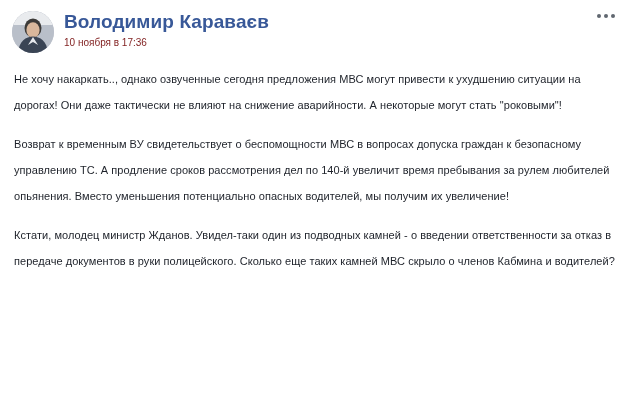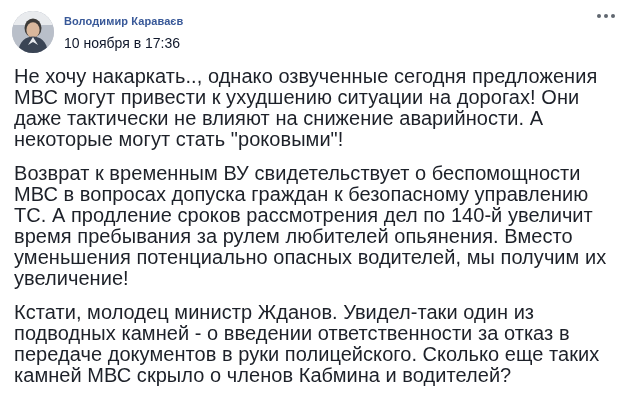--- a/index.html
+++ b/index.html
@@ -39,30 +39,30 @@
     display: block;
     width: 42px;
     height: 42px;
   }
   .header-text {
     margin-left: 10px;
     padding-top: 1px;
     min-width: 0;
   }
   .author {
-    font-size: 11px;
+    font-size: 19px;
     font-weight: bold;
     color: #385898;
     line-height: 19px;
     letter-spacing: 0.1px;
     white-space: nowrap;
   }
   .timestamp {
-    font-size: 14px;
-    color: #0f172a;
+    font-size: 10px;
+    color: #7f1d1d;
     line-height: 16px;
     margin-top: 4px;
     white-space: nowrap;
   }
   .more-menu {
     position: absolute;
     right: 14px;
     top: 14px;
     display: flex;
     gap: 3px;
@@ -73,22 +73,22 @@
     display: block;
     width: 4px;
     height: 4px;
     border-radius: 50%;
     background: #606770;
   }
   .post-body {
     padding: 13px 14px 0 14px;
   }
   .para {
-    font-size: 20px;
-    line-height: 21px;
+    font-size: 11px;
+    line-height: 26px;
     color: #1d2129;
     margin: 0 0 13px 0;
     letter-spacing: 0.05px;
   }
   .para:last-child {
     margin-bottom: 12px;
   }
   .divider-bottom {
     position: absolute;
     left: 0;

